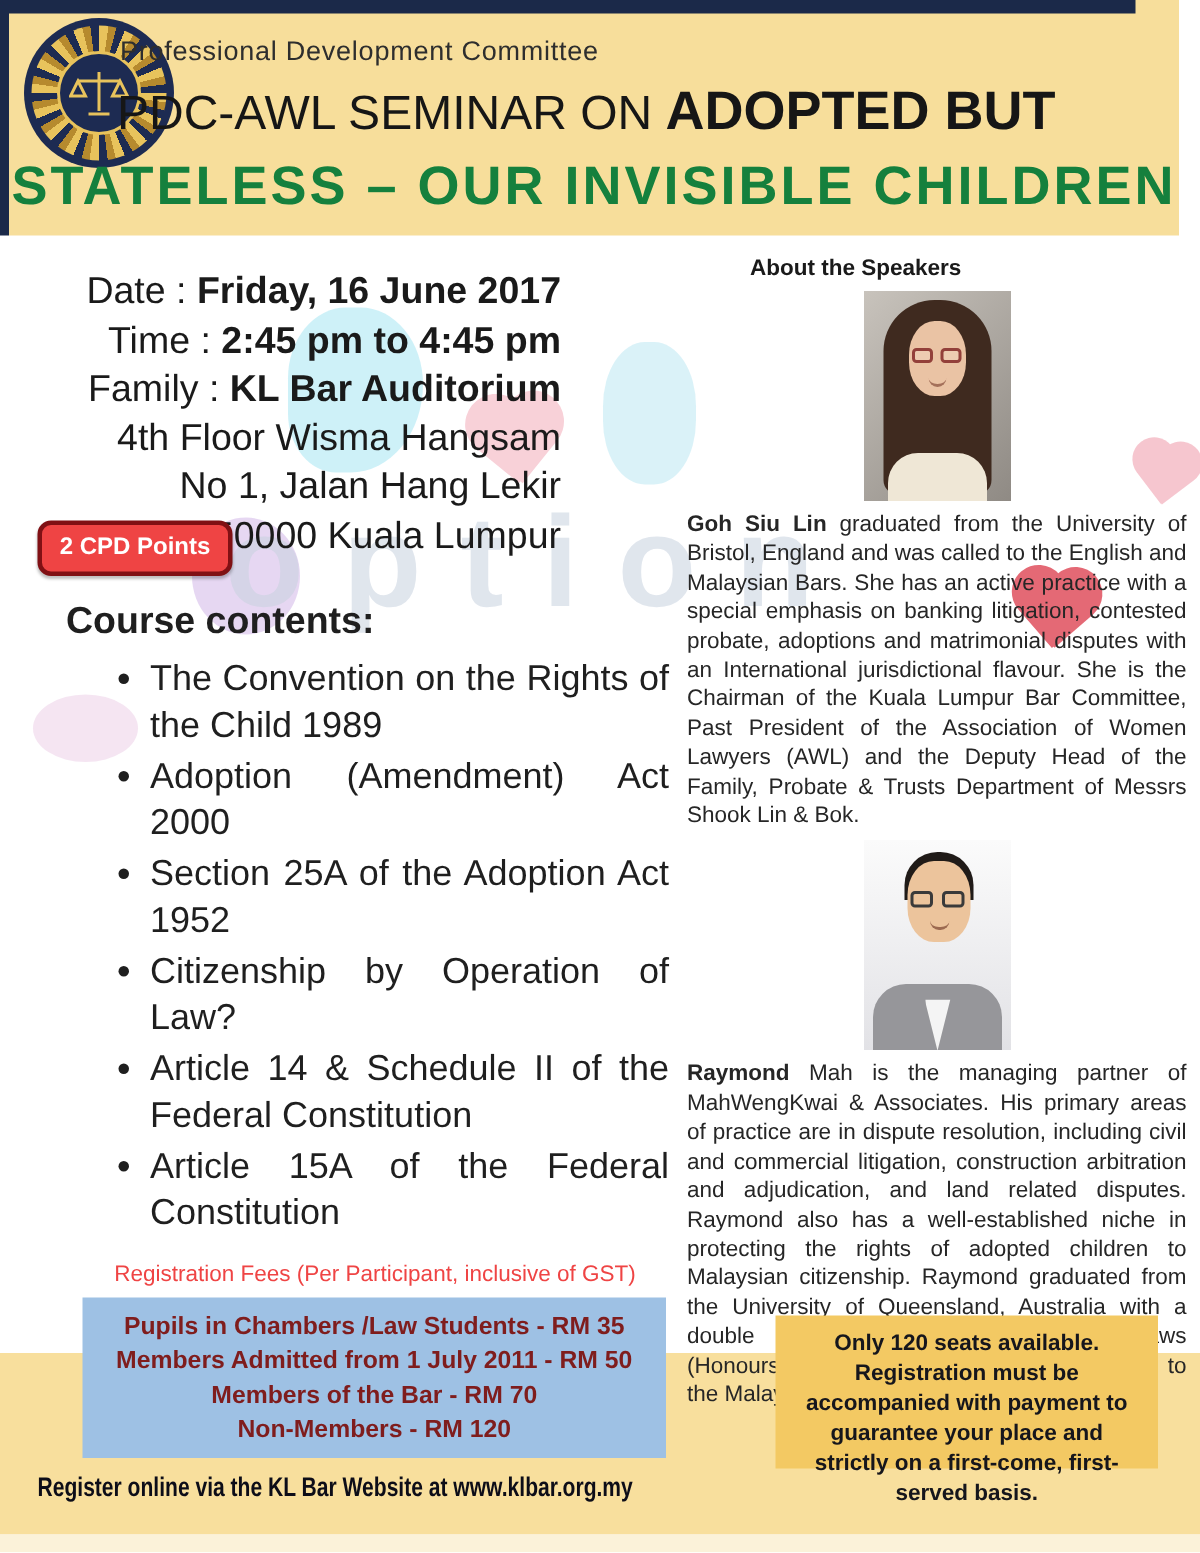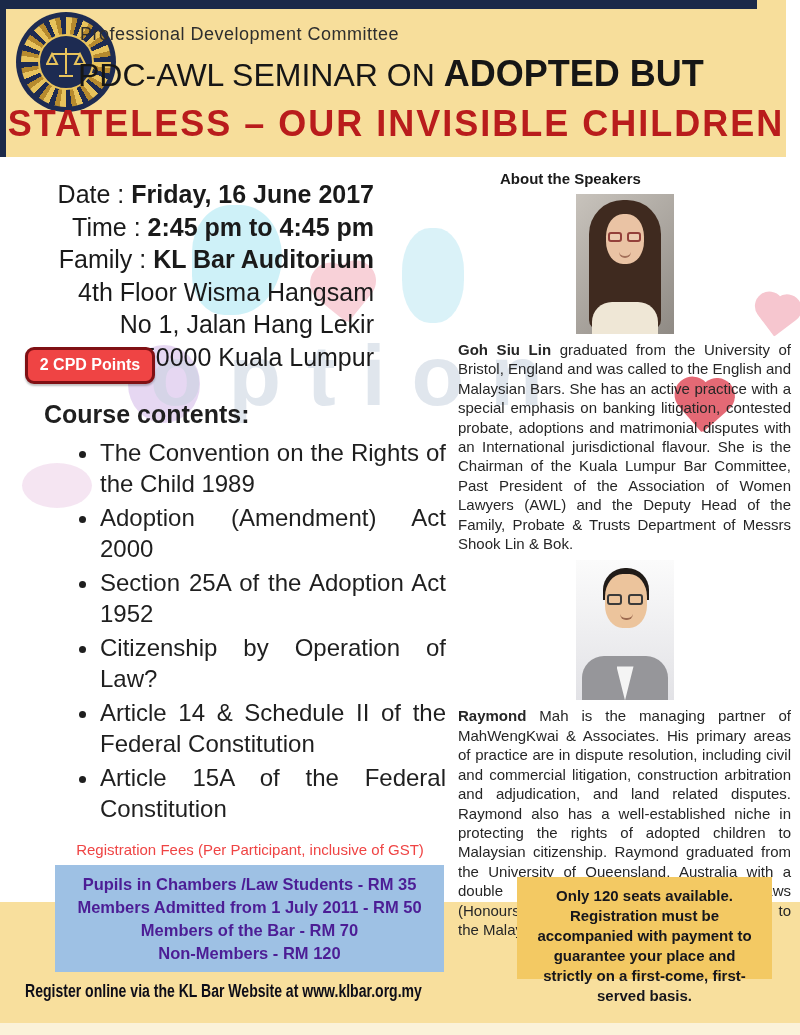--- a/index.html
+++ b/index.html
@@ -18,21 +18,21 @@
   #logo .star { position:absolute; inset:5px; border-radius:50%;
           background:repeating-conic-gradient(#E8C35C 0deg 8deg, #B68A2E 8deg 15deg, #1D2B52 15deg 22.5deg); }
   #logo .inner { position:absolute; inset:22px; border-radius:50%; background:#1D2B52;
           border:2px solid #E8C35C; display:flex; align-items:center; justify-content:center; }
 
   #committee { left:80px; top:24px; font-size:18px; color:#2E2E2E; letter-spacing:.5px; z-index:4; }
   #title-line1 { left:78px; top:53px; z-index:4; color:#161616; white-space:nowrap; }
   #title-line1 .t-reg  { font-size:32px; }
   #title-line1 .t-bold { font-size:36px; font-weight:800; }
   #title-line2 { left:6px; top:103px; width:780px; text-align:center; font-size:36px;
-          font-weight:800; letter-spacing:2px; color:#b91c1c; z-index:4; white-space:nowrap; }
+          font-weight:800; letter-spacing:2px; color:#15803d; z-index:4; white-space:nowrap; }
 
   
   .wm { z-index:0; }
   .blob { border-radius:48% 52% 60% 40%; }
   #blob-cyan-1  { left:192px; top:205px; width:90px;  height:110px; background:#C2EEF6; opacity:.8; }
   #blob-cyan-2  { left:402px; top:228px; width:62px;  height:95px;  background:#CBEDF5; opacity:.7; border-radius:45%; }
   #blob-purple  { left:128px; top:345px; width:72px;  height:78px;  background:#DEC9EE; opacity:.75; border-radius:50%; }
   #blob-lavender{ left:22px;  top:463px; width:70px;  height:45px;  background:#EFD3EA; opacity:.6; border-radius:50%; }
   .heart { position:absolute; }
   .heart::before, .heart::after { content:""; position:absolute; top:0; width:52%; height:82%;
@@ -80,21 +80,21 @@
   .photo2 .smile2 { position:absolute; left:44px; top:54px; width:13px; height:6px; border-bottom:2px solid #9c6a50; border-radius:0 0 10px 10px; }
   .photo2 .suit { position:absolute; left:6px; bottom:0; width:86px; height:44px; background:#96969A; border-radius:22px 22px 0 0; }
   .photo2 .shirt { position:absolute; left:41px; bottom:0; width:17px; height:34px; background:#F4F4F4; clip-path:polygon(0 0,100% 0,50% 100%); }
 
   
   #yellow-band { left:0; top:902px; width:800px; height:121px; background:#F8DF9D; z-index:1; }
   #bottom-strip { left:0; top:1023px; width:800px; height:12px; background:#FBF2D9; z-index:1; }
   #fees-heading { left:55px; top:841px; width:390px; text-align:center; font-size:15px; color:#ef4444; z-index:2; }
   #blue-box { left:55px; top:865px; width:389px; height:107px; background:#9EC1E4; z-index:2;
           text-align:center; padding-top:8px; }
-  #blue-box div { font-size:16.5px; font-weight:700; color:#4c1d95; line-height:23px; }
+  #blue-box div { font-size:16.5px; font-weight:700; color:#7f1d1d; line-height:23px; }
   #gold-box { left:517px; top:877px; width:255px; height:102px; background:#F3C963; z-index:2;
           text-align:center; padding:9px 16px; font-size:15px; font-weight:700;
           line-height:20px; color:#16161C; }
   #register-line { left:25px; top:981px; font-size:18px; font-weight:700; color:#0D0D18;
           z-index:2; transform:scaleX(.78); transform-origin:left center; white-space:nowrap; }
 </style>
 </head>
 <body>
 
 <div id="page">

